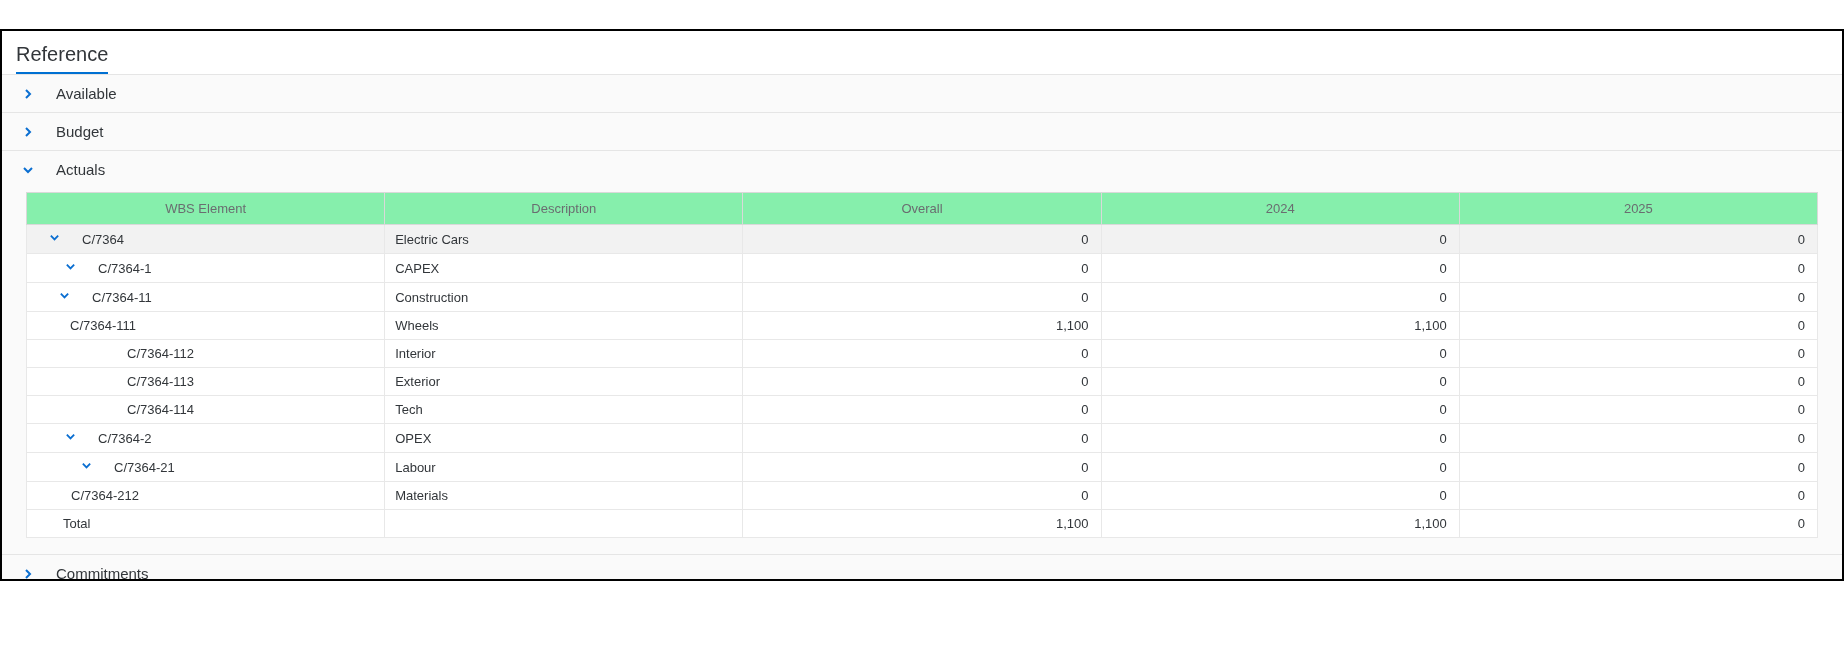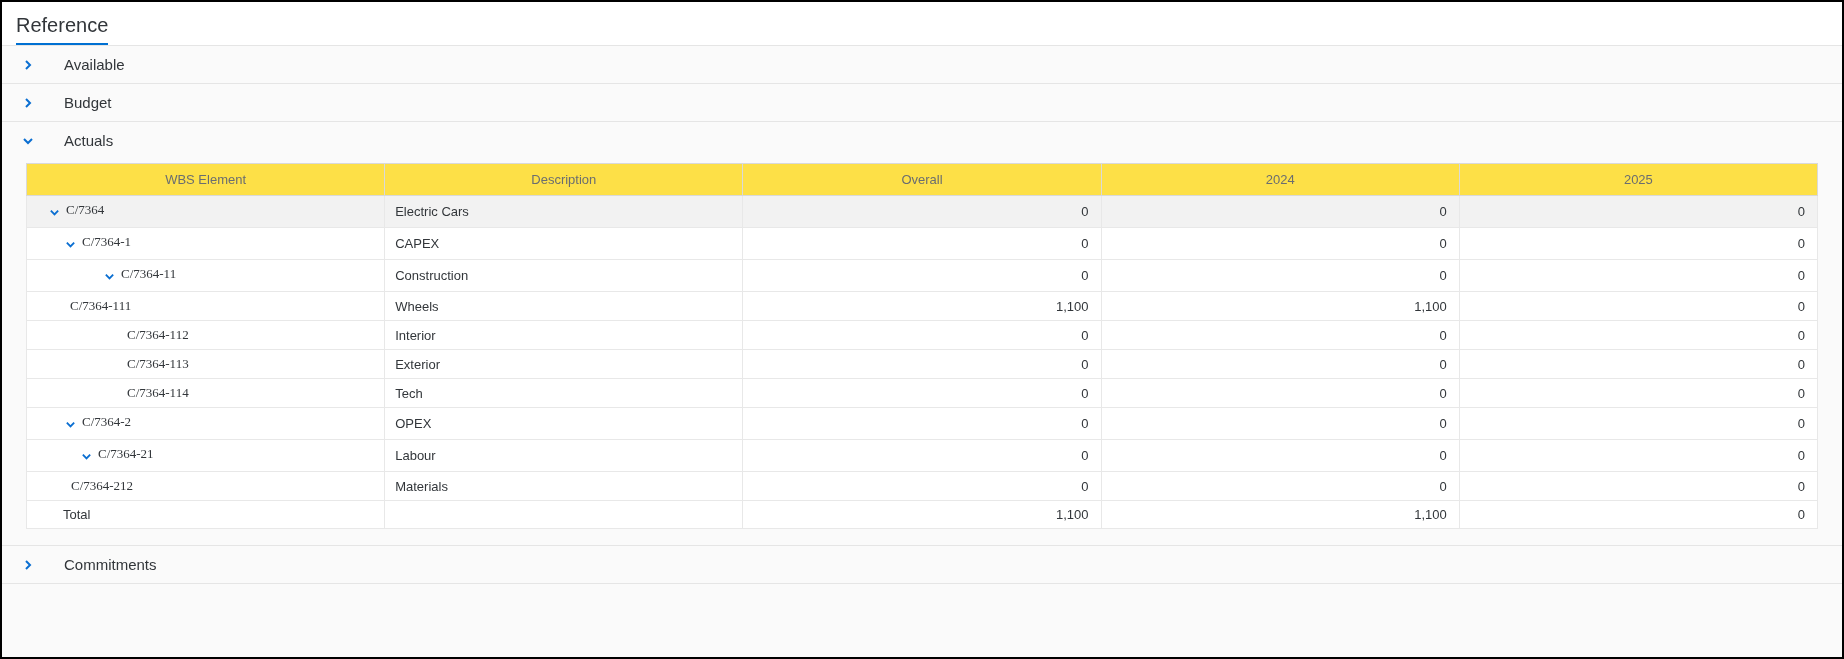--- a/index.html
+++ b/index.html
@@ -6,24 +6,25 @@
   html, body {
     margin: 0; padding: 0;
     font-family: "Segoe UI", Arial, sans-serif;
     font-size: 14px;
     color: #32363a;
     background: #fff;
   }
   .frame {
     border: 2px solid #000;
     width: 1844px;
-    height: 659px;
+    height: 552px;
     background: #fafafa;
     display: flex;
     flex-direction: column;
+    margin-top: 29px;
   }
   .page-header {
     padding: 8px 14px 0 14px;
     background: #fff;
     border-bottom: 1px solid #e5e5e5;
   }
   .page-title {
     font-size: 20px;
     font-weight: 400;
     color: #32363a;
@@ -37,21 +38,21 @@
     background: #fafafa;
   }
   .section {
     border-bottom: 1px solid #e5e5e5;
   }
   .section-header {
     display: flex;
     align-items: center;
     padding: 10px 20px;
     cursor: pointer;
-    gap: 30px;
+    gap: 22px;
   }
   .section-title {
     font-size: 15px;
     color: #32363a;
   }
   .chev {
     width: 12px;
     height: 12px;
     display: inline-flex;
     align-items: center;
@@ -70,21 +71,21 @@
   .data-table {
     width: 100%;
     border-collapse: collapse;
     background: #fff;
     border: 1px solid #d9d9d9;
     font-size: 13px;
   }
   .data-table th {
     font-weight: 400;
     color: #6a6d70;
-    background: #fde047;
+    background: #86efac;
     border: 1px solid #d9d9d9;
     padding: 8px 10px;
     text-align: center;
   }
   .data-table th.col-wbs { width: 20%; }
   .data-table th.col-desc { width: 20%; }
   .data-table th.col-num { width: 20%; }
   .data-table td {
     border: 1px solid #e8e8e8;
     padding: 6px 10px;
@@ -96,23 +97,22 @@
   }
   td.desc-cell {
     text-align: left;
   }
   td.num-cell {
     text-align: right;
     padding-right: 12px;
   }
   .tree-toggle {
     display: inline-flex;
-    align-items: flex-end;
-    gap: 6px;
-    font-family: Liberation Serif, serif;
+    align-items: flex-start;
+    gap: 22px;
   }
   .tree-toggle .chev { width:11px; height:11px; }
   .tree-toggle .chev svg { width:11px; height:11px; }
   .tree-label {
     color: #32363a;
   }
 </style>
 </head>
 <body>
 
@@ -190,21 +190,21 @@
                       </svg>
                     </span>
                     <span class="tree-label">C/7364-1</span>
                   </span></td>
                 <td class="desc-cell">CAPEX</td>
                 <td class="num-cell">0</td>
                 <td class="num-cell">0</td>
                 <td class="num-cell">0</td>
               </tr>
               <tr>
-                <td class="wbs-cell" style="padding-left: 77px;"><span class="tree-toggle">
+                <td class="wbs-cell" style="padding-left: 32px;"><span class="tree-toggle">
                     <span class="chev">
                       <svg viewBox="0 0 12 12">
                         <polyline points="2,4 6,8 10,4"></polyline>
                       </svg>
                     </span>
                     <span class="tree-label">C/7364-11</span>
                   </span></td>
                 <td class="desc-cell">Construction</td>
                 <td class="num-cell">0</td>
                 <td class="num-cell">0</td>

